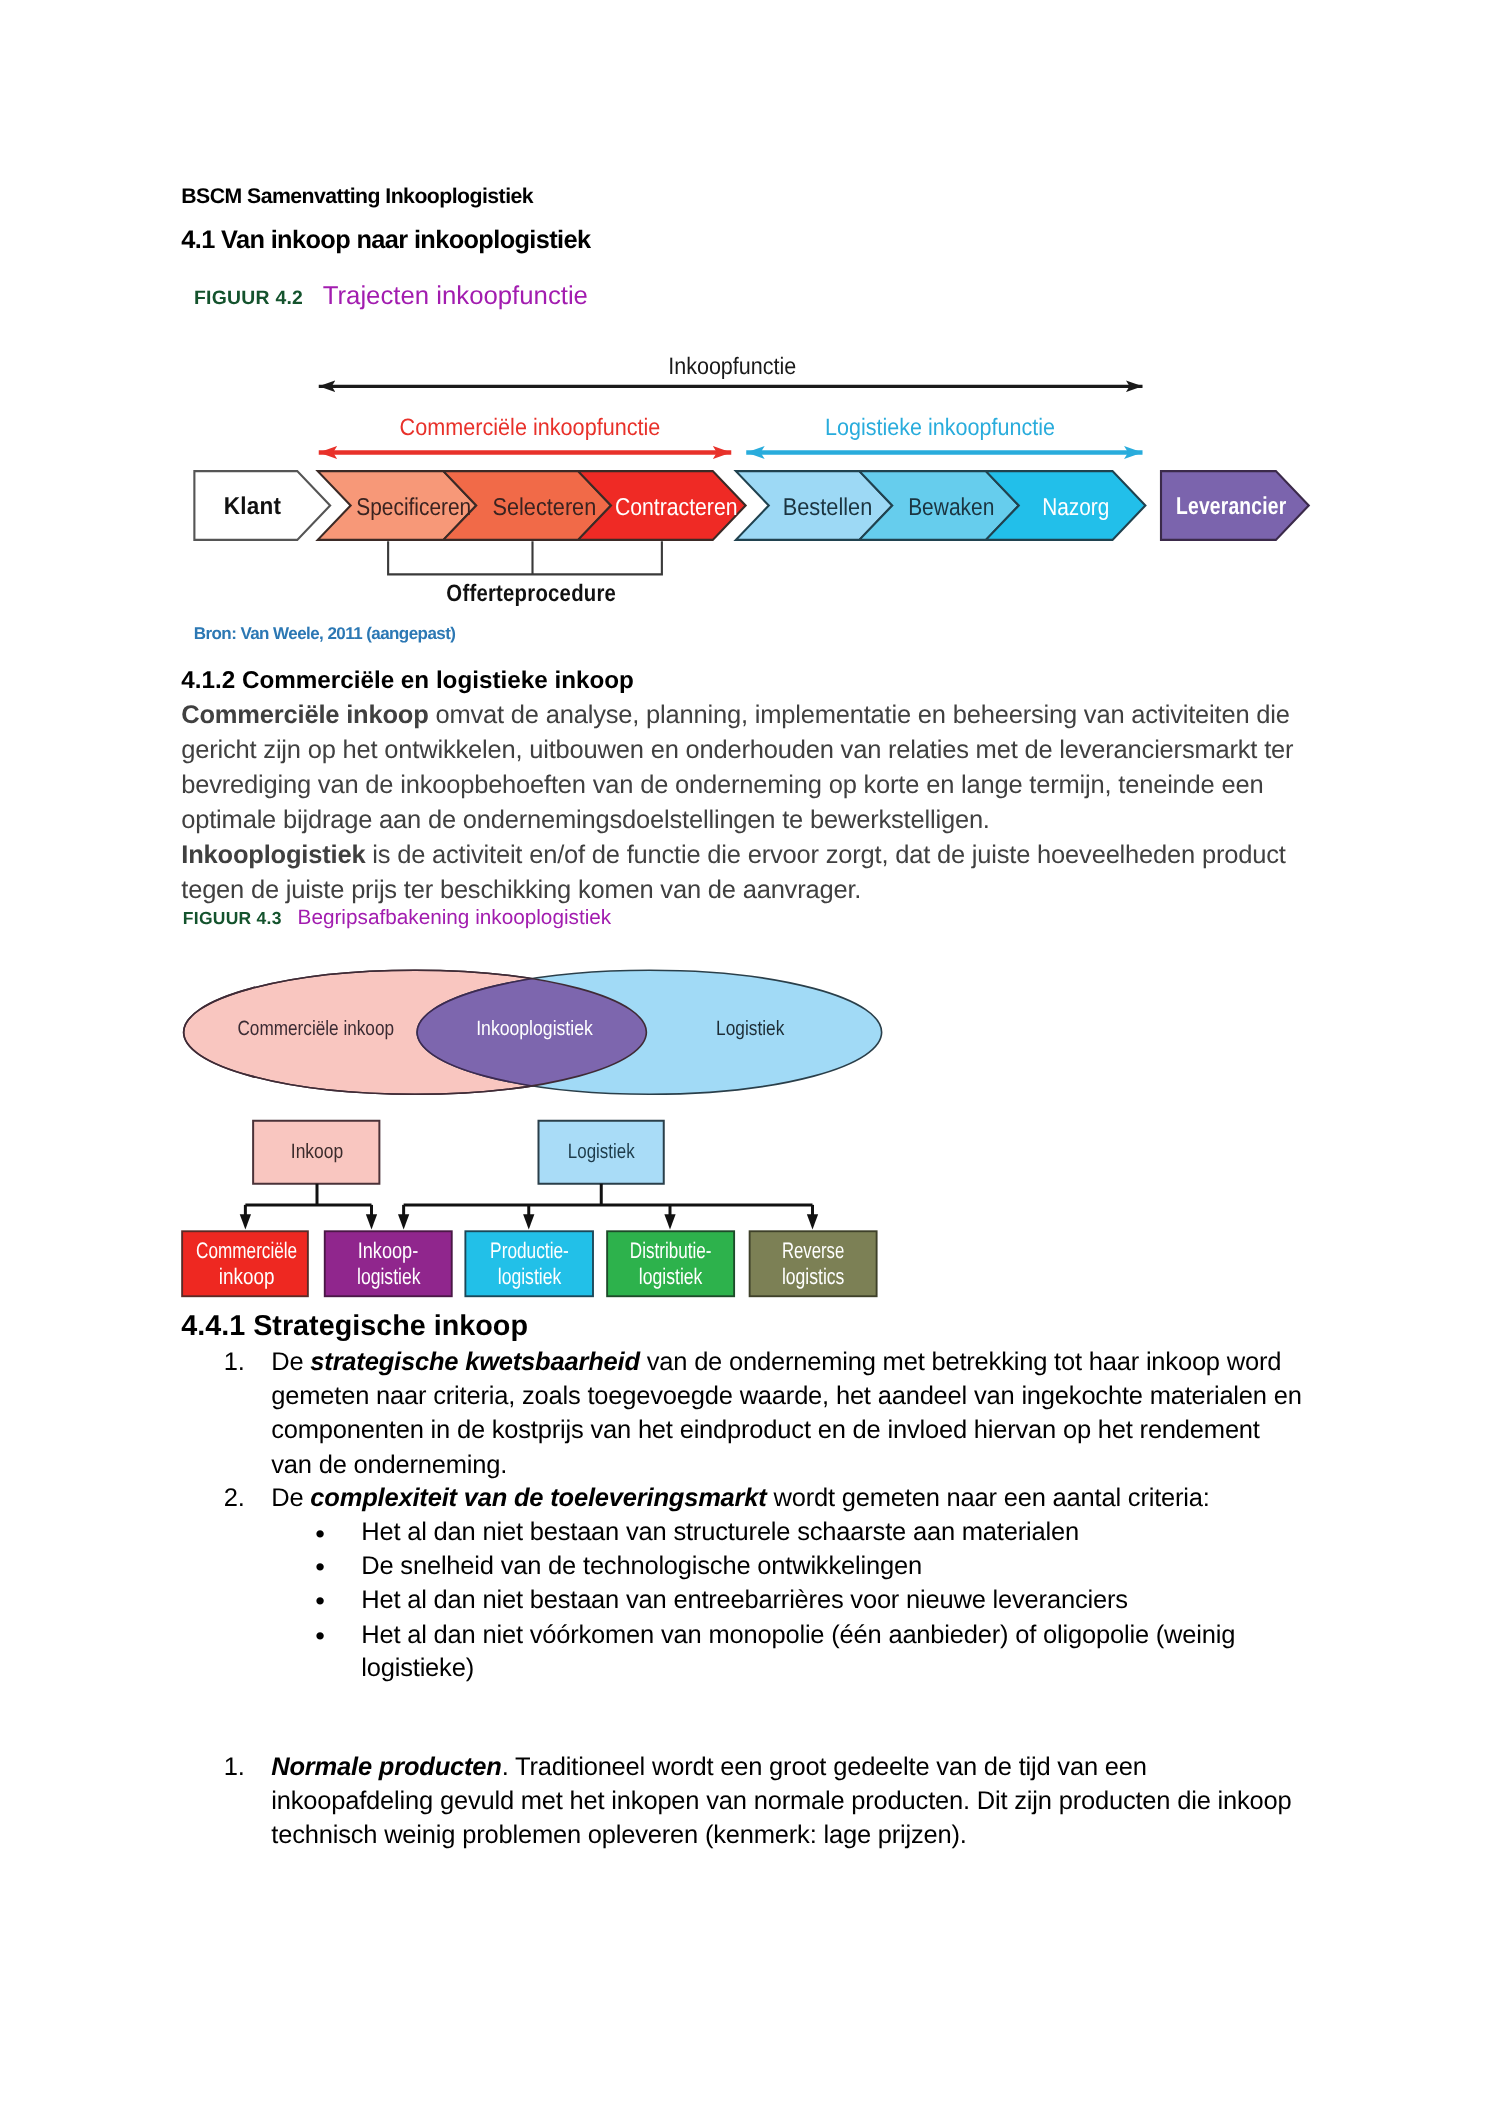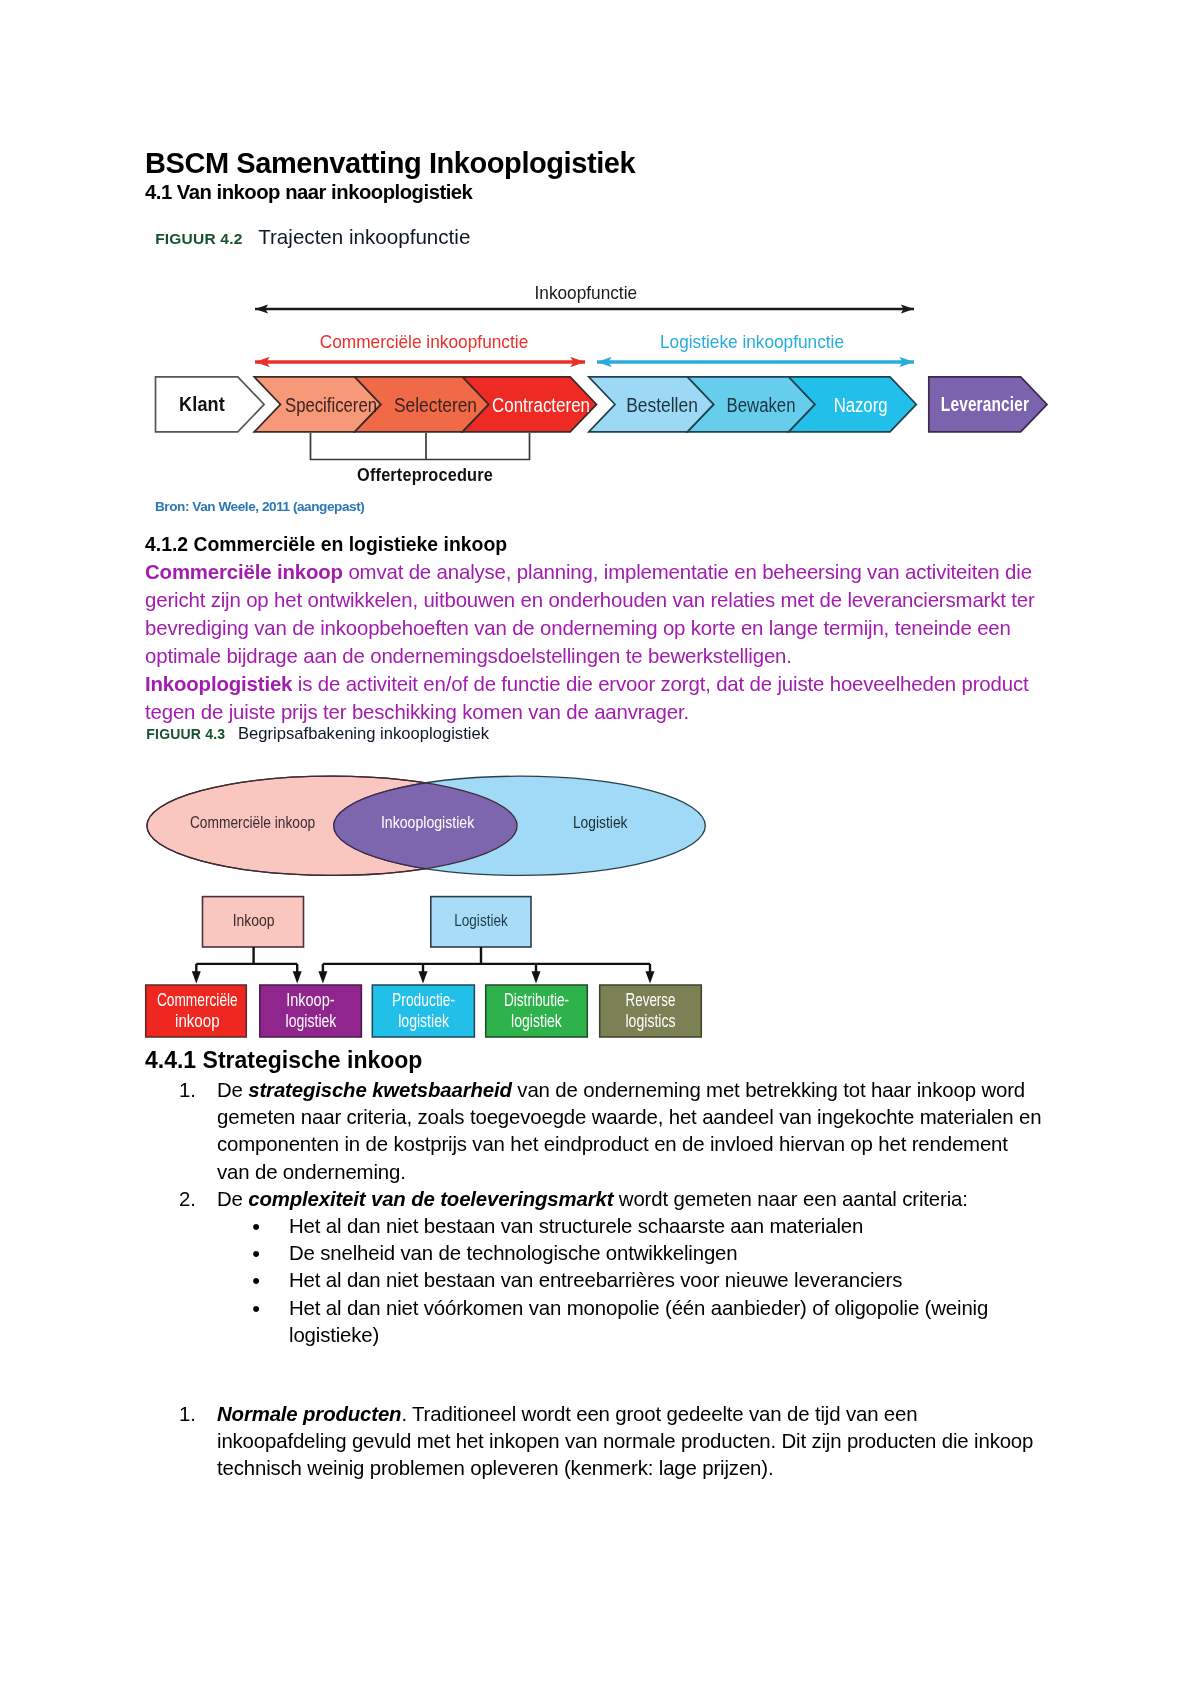--- a/index.html
+++ b/index.html
@@ -1,34 +1,34 @@
 <!DOCTYPE html>
 <html><head>
 <meta charset="utf-8">
 <style>
   html,body{margin:0;padding:0;background:#ffffff;}
   body{width:1200px;height:1698px;position:relative;overflow:hidden;
        font-family:"Liberation Sans",sans-serif;color:#000;
        -webkit-font-smoothing:antialiased;}
   .abs{position:absolute;}
   
-  #h-title{left:145px;top:147px;font-size:29px;font-weight:bold;letter-spacing:-0.43px;white-space:nowrap;}
+  #h-title{left:145px;top:147px;font-size:17px;font-weight:bold;letter-spacing:-0.43px;white-space:nowrap;}
   #h-sub{left:145px;top:181px;font-size:20.3px;font-weight:bold;letter-spacing:-0.5px;white-space:nowrap;}
   .figcap{font-size:17px;white-space:nowrap;}
   .figcap .lbl{font-weight:bold;color:#14532d;letter-spacing:0.2px;}
-  .figcap .txt{color:#0f172a;text-align:center;}
+  .figcap .txt{color:#a21caf;text-align:center;}
   #fig42cap{left:155.2px;top:225px;}
   #fig42cap .lbl{font-size:15.5px;}
   #fig42cap .txt{font-size:20.6px;margin-left:11px;}
   #fig43cap{left:146.3px;top:724px;}
   #fig43cap .lbl{font-size:14px;}
   #fig43cap .txt{font-size:16.6px;margin-left:8px;}
   #src42{left:155px;top:499px;font-size:13.6px;font-weight:bold;color:#2C78B4;letter-spacing:-0.45px;white-space:nowrap;}
   #h-412{left:145px;top:532px;font-size:19.4px;font-weight:bold;line-height:24px;}
-  .para{font-size:20.4px;line-height:28px;color:#a21caf;letter-spacing:-0.15px;}
+  .para{font-size:20.4px;line-height:28px;color:#404040;letter-spacing:-0.15px;}
   #p1{left:145px;top:558px;width:900px;}
   #p2{left:145px;top:670px;width:900px;}
   #h-441{left:145px;top:1048px;font-size:23px;font-weight:bold;line-height:24px;}
   #p3{left:145px;top:1075px;width:900px;}
   #p4{left:145px;top:1399px;width:890px;}
   .numitem{position:relative;font-size:20.4px;line-height:27.2px;letter-spacing:-0.15px;}
   .numitem .num{position:absolute;left:34px;top:0;width:24px;text-align:left;}
   .numitem .body{margin-left:72px;}
   .bullets{margin:0;padding:0;list-style:none;}
   .bullet{position:relative;font-size:20.4px;line-height:27.2px;margin-left:108px;letter-spacing:-0.15px;}

